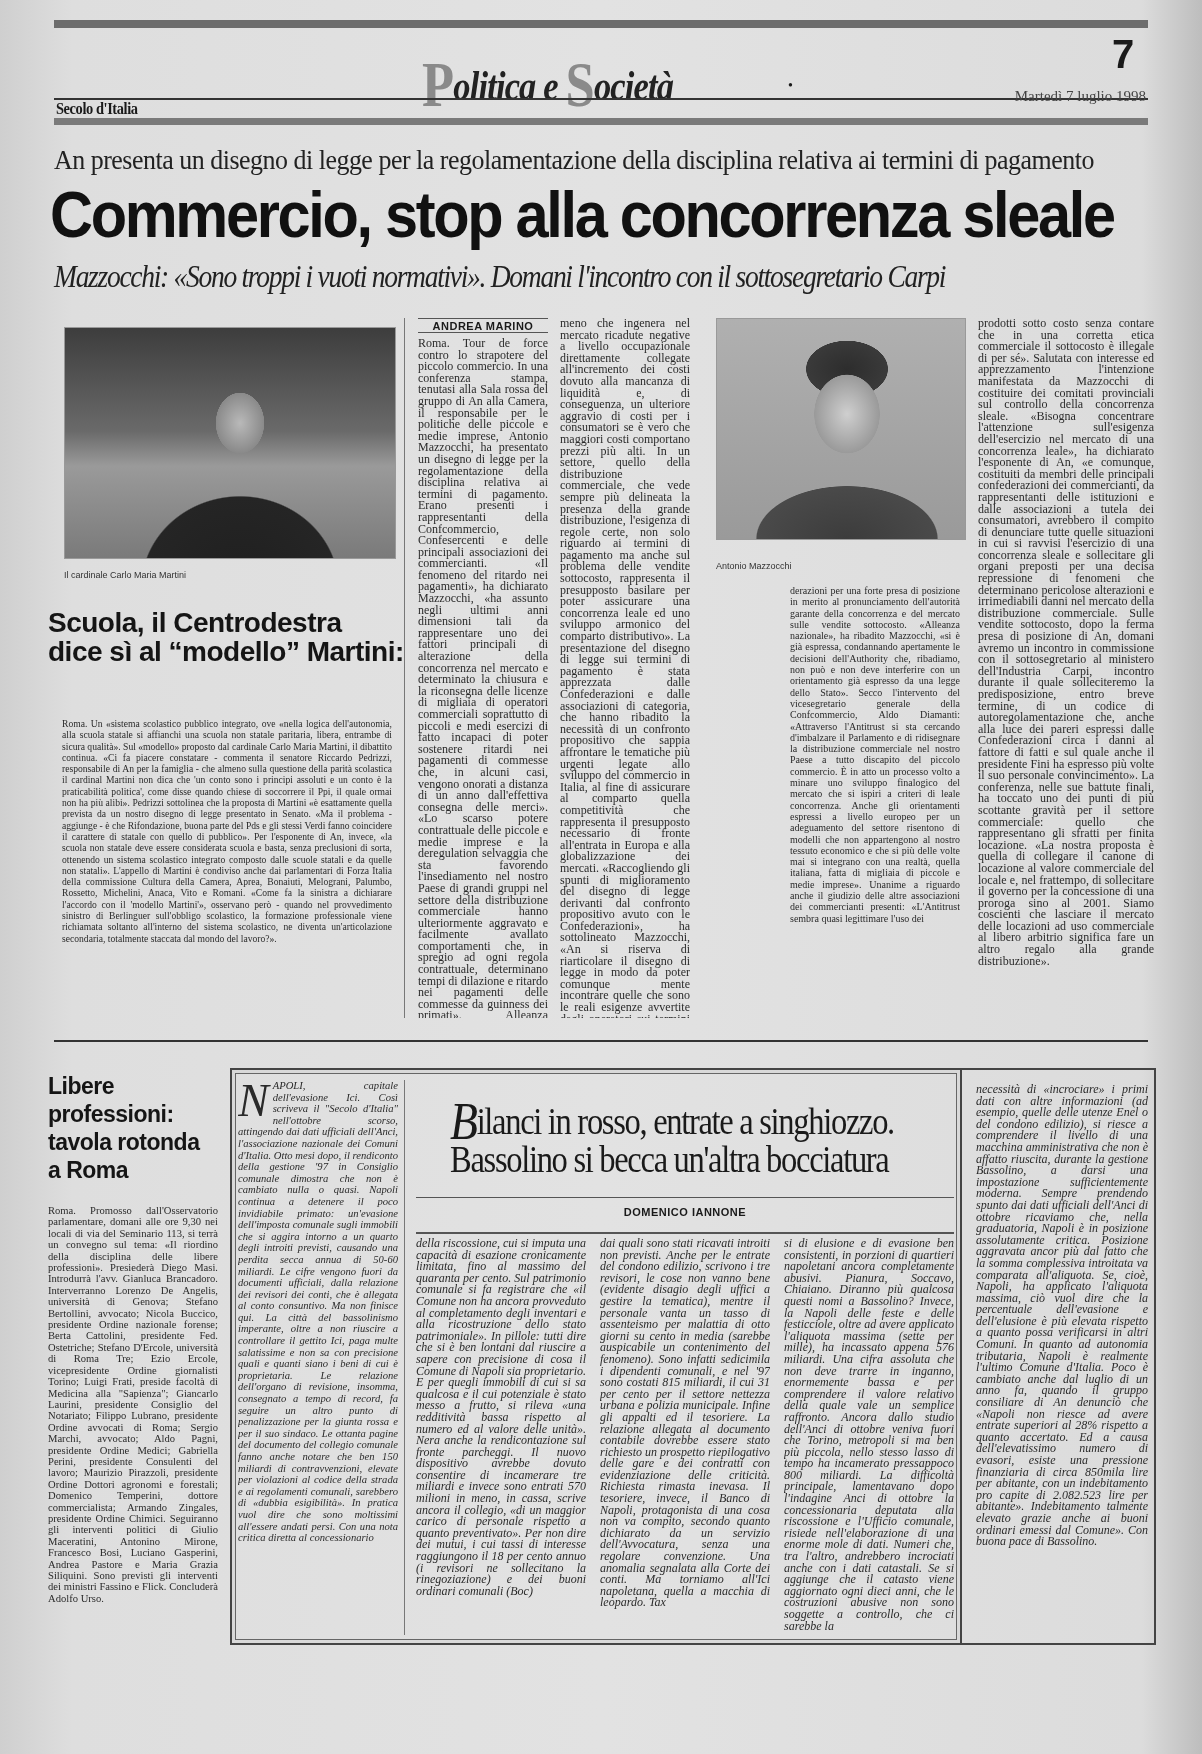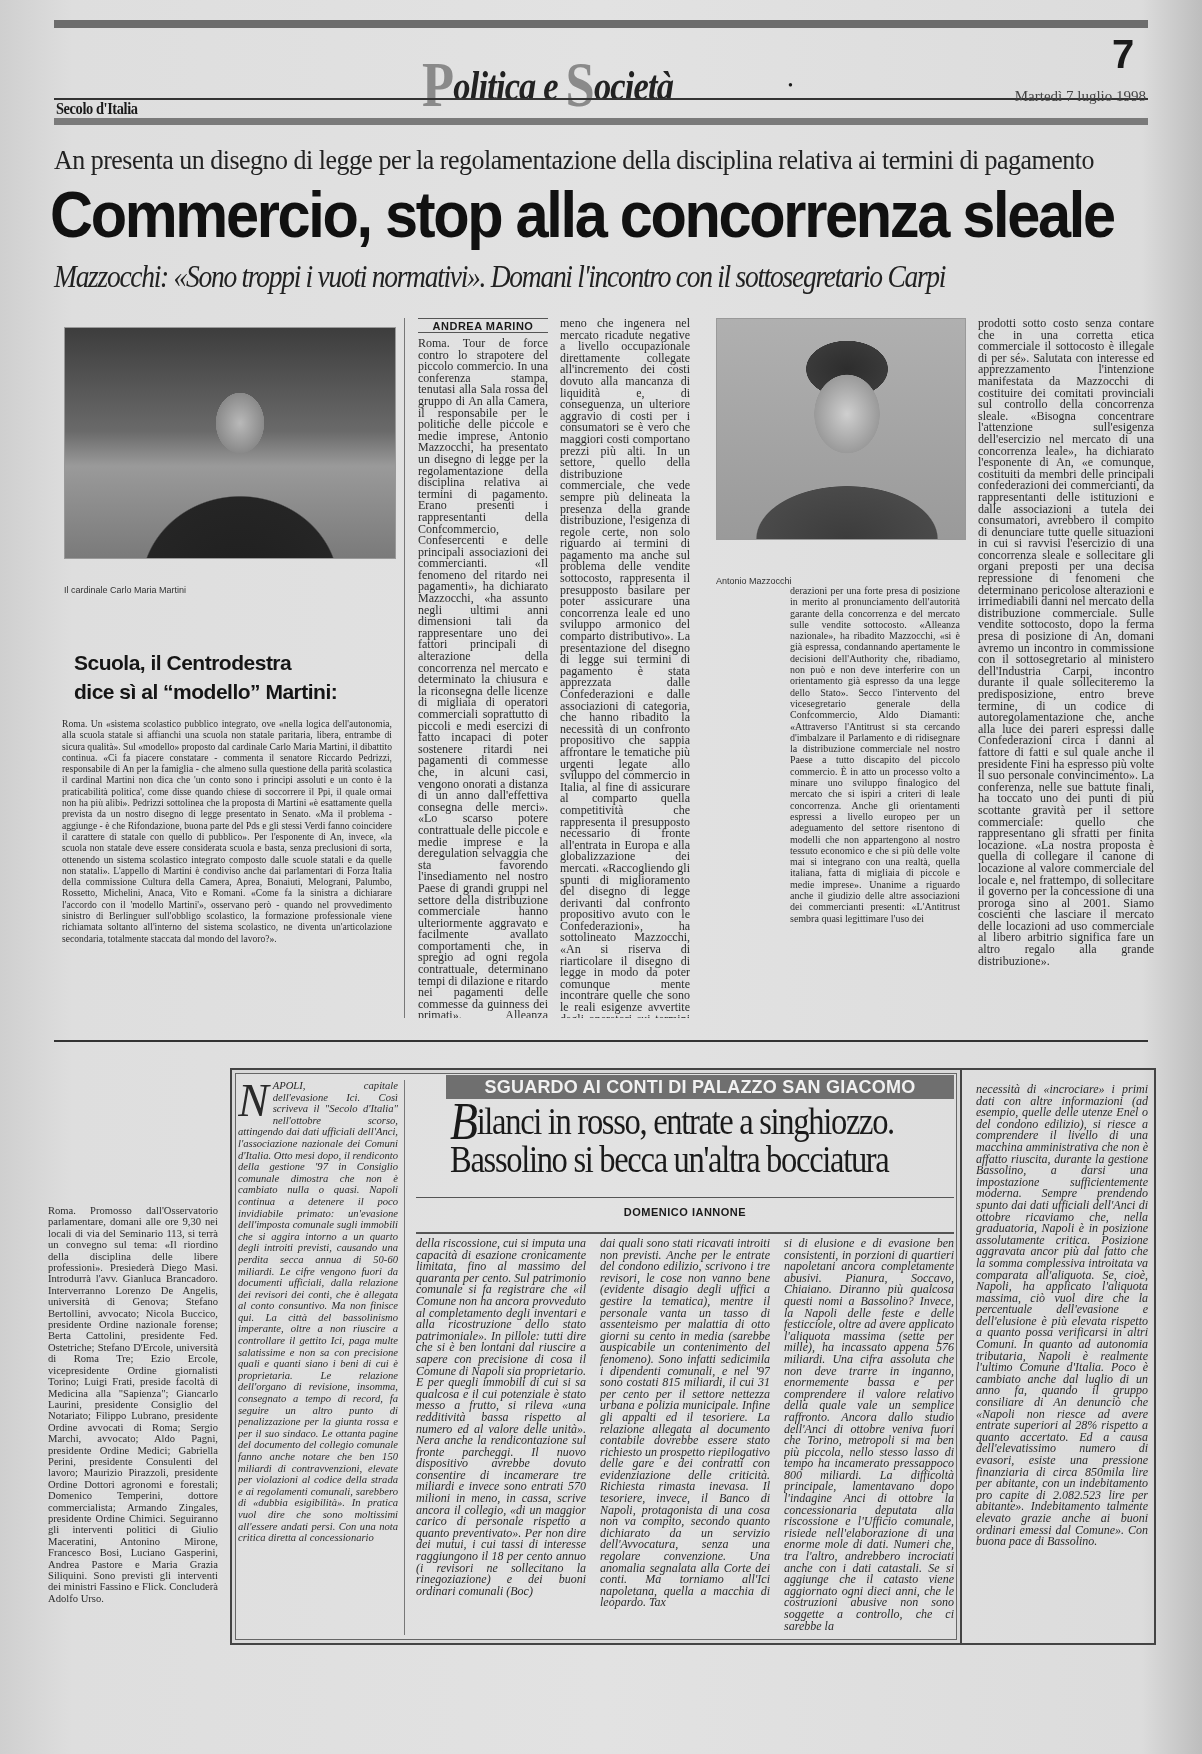--- a/index.html
+++ b/index.html
@@ -19,21 +19,21 @@
   .date { position:absolute; right:56px; top:88px; font-size:15px; color:#444; }
   .rule-bot { position:absolute; left:54px; top:118px; width:1094px; height:7px; background:#7a7a7a; }
 
   .kicker { position:absolute; left:54px; top:145px; width:1094px; font-size:27px; color:#222; letter-spacing:-0.5px; white-space:nowrap; transform:scaleX(0.96); transform-origin:left; }
   .headline { position:absolute; left:50px; top:178px; font-family:"Liberation Sans", sans-serif; font-weight:bold;
      font-size:64px; letter-spacing:-2.5px; white-space:nowrap; transform:scaleX(0.93); transform-origin:left; color:#111; }
   .subhead { position:absolute; left:54px; top:258px; font-style:italic; font-size:32px; letter-spacing:-1.5px; white-space:nowrap; transform:scaleX(0.86); transform-origin:left; color:#222; }
 
   .photo { position:absolute; background:#555; border:1px solid #999; overflow:hidden; }
   .photo .shade { position:absolute; inset:0; }
-  .caption { position:absolute; font-family:"Liberation Sans", sans-serif; font-size:9px; color:#333;margin-top:15px; }
+  .caption { position:absolute; font-family:"Liberation Sans", sans-serif; font-size:9px; color:#333; }
 
   .h2 { position:absolute; font-family:"Liberation Sans", sans-serif; font-weight:bold; color:#151515; letter-spacing:-0.5px; }
   .byline { position:absolute; font-family:"Liberation Sans", sans-serif; font-weight:bold; font-size:11px; letter-spacing:0.5px; text-align:center; }
 
   .col { position:absolute; font-size:12px; line-height:11.6px; text-align:justify; color:#2a2a2a; overflow:hidden; }
   .col.ital { font-style:italic; }
 
   .vrule { position:absolute; width:1px; background:#777; }
   .hrule { position:absolute; height:1px; background:#555; }
 
@@ -69,21 +69,21 @@
   <div class="subhead">Mazzocchi: «Sono troppi i vuoti normativi». Domani l'incontro con il sottosegretario Carpi</div>
 
   <div class="photo" style="left:64px;top:327px;width:330px;height:230px;">
     <div class="shade" style="background:
       radial-gradient(ellipse 40px 50px at 175px 95px,#b9b9b9 0%,#8a8a8a 60%,transparent 61%),
       radial-gradient(ellipse 140px 130px at 175px 260px,#1f1f1f 0%,#252525 70%,transparent 71%),
       linear-gradient(180deg,#3d3d3d 0%,#6a6a6a 45%,#9a9a9a 60%,#7a7a7a 100%);"></div>
   </div>
   <div class="caption" style="left:64px;top:570px;">Il cardinale Carlo Maria Martini</div>
 
-  <div class="h2" style="left:74px;top:608px;font-size:21px;line-height:29px;margin-top:40px;">
+  <div class="h2" style="left:48px;top:608px;font-size:28px;line-height:29px;">
     <div>Scuola, il Centrodestra</div>
     <div>dice sì al “modello” Martini:</div>
   </div>
   <div class="col" style="left:62px;top:718px;width:330px;height:290px;font-size:9.6px;line-height:11.3px;">Roma. Un «sistema scolastico pubblico integrato, ove «nella logica dell'autonomia, alla scuola statale si affianchi una scuola non statale paritaria, libera, entrambe di sicura qualità». Sul «modello» proposto dal cardinale Carlo Maria Martini, il dibattito continua. «Ci fa piacere constatare - commenta il senatore Riccardo Pedrizzi, responsabile di An per la famiglia - che almeno sulla questione della parità scolastica il cardinal Martini non dica che 'un conto sono i principi assoluti e un conto è la praticabilità politica', come disse quando chiese di soccorrere il Ppi, il quale ormai non ha più alibi». Pedrizzi sottolinea che la proposta di Martini «è esattamente quella prevista da un nostro disegno di legge presentato in Senato. «Ma il problema - aggiunge - è che Rifondazione, buona parte del Pds e gli stessi Verdi fanno coincidere il carattere di statale con quello di pubblico». Per l'esponente di An, invece, «la scuola non statale deve essere considerata scuola e basta, senza preclusioni di sorta, ottenendo un sistema scolastico integrato composto dalle scuole statali e da quelle non statali». L'appello di Martini è condiviso anche dai parlamentari di Forza Italia della commissione Cultura della Camera, Aprea, Bonaiuti, Melograni, Palumbo, Rossetto, Michelini, Anaca, Vito e Romani. «Come fa la sinistra a dichiarare l'accordo con il 'modello Martini'», osservano però - quando nel provvedimento sinistro di Berlinguer sull'obbligo scolastico, la formazione professionale viene richiamata soltanto all'interno del sistema scolastico, ne diventa un'articolazione secondaria, totalmente staccata dal mondo del lavoro?».</div>
 
   <div class="vrule" style="left:404px;top:318px;height:700px;"></div>
 
   <div class="hrule" style="left:418px;top:318px;width:130px;"></div>
   <div class="byline" style="left:418px;top:320px;width:130px;">ANDREA MARINO</div>
   <div class="hrule" style="left:418px;top:332px;width:130px;"></div>
@@ -97,29 +97,34 @@
       radial-gradient(ellipse 120px 70px at 130px 220px,#3c3c3c 0%,#4a4a4a 75%,transparent 76%),
       linear-gradient(180deg,#b0b0b0,#9a9a9a);"></div>
   </div>
   <div class="caption" style="left:716px;top:561px;">Antonio Mazzocchi</div>
 
   <div class="col" style="left:790px;top:585px;width:170px;height:433px;font-size:10px;line-height:11.3px;">derazioni per una forte presa di posizione in merito al pronunciamento dell'autorità garante della concorrenza e del mercato sulle vendite sottocosto. «Alleanza nazionale», ha ribadito Mazzocchi, «si è già espressa, condannando apertamente le decisioni dell'Authority che, ribadiamo, non può e non deve interferire con un orientamento già espresso da una legge dello Stato». Secco l'intervento del vicesegretario generale della Confcommercio, Aldo Diamanti: «Attraverso l'Antitrust si sta cercando d'imbalzare il Parlamento e di ridisegnare la distribuzione commerciale nel nostro Paese a tutto discapito del piccolo commercio. È in atto un processo volto a minare uno sviluppo finalogico del mercato che si ispiri a criteri di leale concorrenza. Anche gli orientamenti espressi a livello europeo per un adeguamento del settore risentono di modelli che non appartengono al nostro tessuto economico e che si più delle volte mai si integrano con una realtà, quella italiana, fatta di migliaia di piccole e medie imprese». Unanime a riguardo anche il giudizio delle altre associazioni dei commercianti presenti: «L'Antitrust sembra quasi legittimare l'uso dei</div>
   <div class="col" style="left:978px;top:318px;width:176px;height:700px;">prodotti sotto costo senza contare che in una corretta etica commerciale il sottocosto è illegale di per sé». Salutata con interesse ed apprezzamento l'intenzione manifestata da Mazzocchi di costituire dei comitati provinciali sul controllo della concorrenza sleale. «Bisogna concentrare l'attenzione sull'esigenza dell'esercizio nel mercato di una concorrenza leale», ha dichiarato l'esponente di An, «e comunque, costituiti da membri delle principali confederazioni dei commercianti, da rappresentanti delle istituzioni e dalle associazioni a tutela dei consumatori, avrebbero il compito di denunciare tutte quelle situazioni in cui si ravvisi l'esercizio di una concorrenza sleale e sollecitare gli organi preposti per una decisa repressione di fenomeni che determinano pericolose alterazioni e irrimediabili danni nel mercato della distribuzione commerciale. Sulle vendite sottocosto, dopo la ferma presa di posizione di An, domani avremo un incontro in commissione con il sottosegretario al ministero dell'Industria Carpi, incontro durante il quale solleciteremo la predisposizione, entro breve termine, di un codice di autoregolamentazione che, anche alla luce dei pareri espressi dalle Confederazioni circa i danni al fattore di fatti e sul quale anche il presidente Fini ha espresso più volte il suo personale convincimento». La conferenza, nelle sue battute finali, ha toccato uno dei punti di più scottante gravità per il settore commerciale: quello che rappresentano gli sfratti per finita locazione. «La nostra proposta è quella di collegare il canone di locazione al valore commerciale del locale e, nel frattempo, di sollecitare il governo per la concessione di una proroga sino al 2001. Siamo coscienti che lasciare il mercato delle locazioni ad uso commerciale al libero arbitrio significa fare un altro regalo alla grande distribuzione».</div>
 
   <div class="hrule" style="left:54px;top:1040px;width:1094px;height:2px;background:#333;"></div>
 
+  <div class="h2" style="left:48px;top:1072px;font-size:23px;line-height:28px;">
+    <div>Libere</div>
+    <div>professioni:</div>
+    <div>tavola rotonda</div>
+    <div>a Roma</div>
+  </div>
   <div class="col" style="left:48px;top:1205px;width:170px;height:485px;font-size:10.6px;line-height:11.4px;">Roma. Promosso dall'Osservatorio parlamentare, domani alle ore 9,30 nei locali di via del Seminario 113, si terrà un convegno sul tema: «Il riordino della disciplina delle libere professioni». Presiederà Diego Masi. Introdurrà l'avv. Gianluca Brancadoro. Interverranno Lorenzo De Angelis, università di Genova; Stefano Bertollini, avvocato; Nicola Buccico, presidente Ordine nazionale forense; Berta Cattolini, presidente Fed. Ostetriche; Stefano D'Ercole, università di Roma Tre; Ezio Ercole, vicepresidente Ordine giornalisti Torino; Luigi Frati, preside facoltà di Medicina alla "Sapienza"; Giancarlo Laurini, presidente Consiglio del Notariato; Filippo Lubrano, presidente Ordine avvocati di Roma; Sergio Marchi, avvocato; Aldo Pagni, presidente Ordine Medici; Gabriella Perini, presidente Consulenti del lavoro; Maurizio Pirazzoli, presidente Ordine Dottori agronomi e forestali; Domenico Temperini, dottore commercialista; Armando Zingales, presidente Ordine Chimici. Seguiranno gli interventi politici di Giulio Maceratini, Antonino Mirone, Francesco Bosi, Luciano Gasperini, Andrea Pastore e Maria Grazia Siliquini. Sono previsti gli interventi dei ministri Fassino e Flick. Concluderà Adolfo Urso.</div>
 
   <div class="box"></div>
   <div class="col ital" style="left:238px;top:1080px;width:160px;height:555px;font-size:10.6px;line-height:11.6px;">
     <span class="dropcap">N</span><span>APOLI, capitale dell'evasione Ici. Così scriveva il "Secolo d'Italia" nell'ottobre scorso, attingendo dai dati ufficiali dell'Anci, l'associazione nazionale dei Comuni d'Italia. Otto mesi dopo, il rendiconto della gestione '97 in Consiglio comunale dimostra che non è cambiato nulla o quasi. Napoli continua a detenere il poco invidiabile primato: un'evasione dell'imposta comunale sugli immobili che si aggira intorno a un quarto degli introiti previsti, causando una perdita secca annua di 50-60 miliardi. Le cifre vengono fuori da documenti ufficiali, dalla relazione dei revisori dei conti, che è allegata al conto consuntivo. Ma non finisce qui. La città del bassolinismo imperante, oltre a non riuscire a controllare il gettito Ici, paga multe salatissime e non sa con precisione quali e quanti siano i beni di cui è proprietaria. Le relazione dell'organo di revisione, insomma, consegnato a tempo di record, fa seguire un altro punto di penalizzazione per la giunta rossa e per il suo sindaco. Le ottanta pagine del documento del collegio comunale fanno anche notare che ben 150 miliardi di contravvenzioni, elevate per violazioni al codice della strada e ai regolamenti comunali, sarebbero di «dubbia esigibilità». In pratica vuol dire che sono moltissimi all'essere andati persi. Con una nota critica diretta al concessionario</span>
   </div>
   <div class="vrule" style="left:404px;top:1080px;height:555px;"></div>
 
-  <div class="box-banner">SGUARDO AI CONTI DI PALAZZO SAN GIACOMO</div>
   <div class="box-title">
     <div><span class="drop">B</span><span>ilanci in rosso, entrate a singhiozzo.</span></div>
     <div>Bassolino si becca un'altra bocciatura</div>
   </div>
   <div class="hrule" style="left:416px;top:1197px;width:538px;"></div>
   <div class="byline" style="left:416px;top:1206px;width:538px;">DOMENICO IANNONE</div>
   <div class="hrule" style="left:416px;top:1232px;width:538px;height:2px;"></div>
 
   <div class="col ital" style="left:416px;top:1238px;width:170px;height:398px;">della riscossione, cui si imputa una capacità di esazione cronicamente limitata, fino al massimo del quaranta per cento. Sul patrimonio comunale si fa registrare che «il Comune non ha ancora provveduto al completamento degli inventari e alla ricostruzione dello stato patrimoniale». In pillole: tutti dire che si è ben lontani dal riuscire a sapere con precisione di cosa il Comune di Napoli sia proprietario. E per quegli immobili di cui si sa qualcosa e il cui potenziale è stato messo a frutto, si rileva «una redditività bassa rispetto al numero ed al valore delle unità». Nera anche la rendicontazione sul fronte parcheggi. Il nuovo dispositivo avrebbe dovuto consentire di incamerare tre miliardi e invece sono entrati 570 milioni in meno, in cassa, scrive ancora il collegio, «di un maggior carico di personale rispetto a quanto preventivato». Per non dire dei mutui, i cui tassi di interesse raggiungono il 18 per cento annuo (i revisori ne sollecitano la rinegoziazione) e dei buoni ordinari comunali (Boc)</div>
   <div class="col ital" style="left:600px;top:1238px;width:170px;height:398px;">dai quali sono stati ricavati introiti non previsti. Anche per le entrate del condono edilizio, scrivono i tre revisori, le cose non vanno bene (evidente disagio degli uffici a gestire la tematica), mentre il personale vanta un tasso di assenteismo per malattia di otto giorni su cento in media (sarebbe auspicabile un contenimento del fenomeno). Sono infatti sedicimila i dipendenti comunali, e nel '97 sono costati 815 miliardi, il cui 31 per cento per il settore nettezza urbana e polizia municipale. Infine gli appalti ed il tesoriere. La relazione allegata al documento contabile dovrebbe essere stato richiesto un prospetto riepilogativo delle gare e dei contratti con evidenziazione delle criticità. Richiesta rimasta inevasa. Il tesoriere, invece, il Banco di Napoli, protagonista di una cosa non va compito, secondo quanto dichiarato da un servizio dell'Avvocatura, senza una regolare convenzione. Una anomalia segnalata alla Corte dei conti. Ma torniamo all'Ici napoletana, quella a macchia di leopardo. Tax</div>

